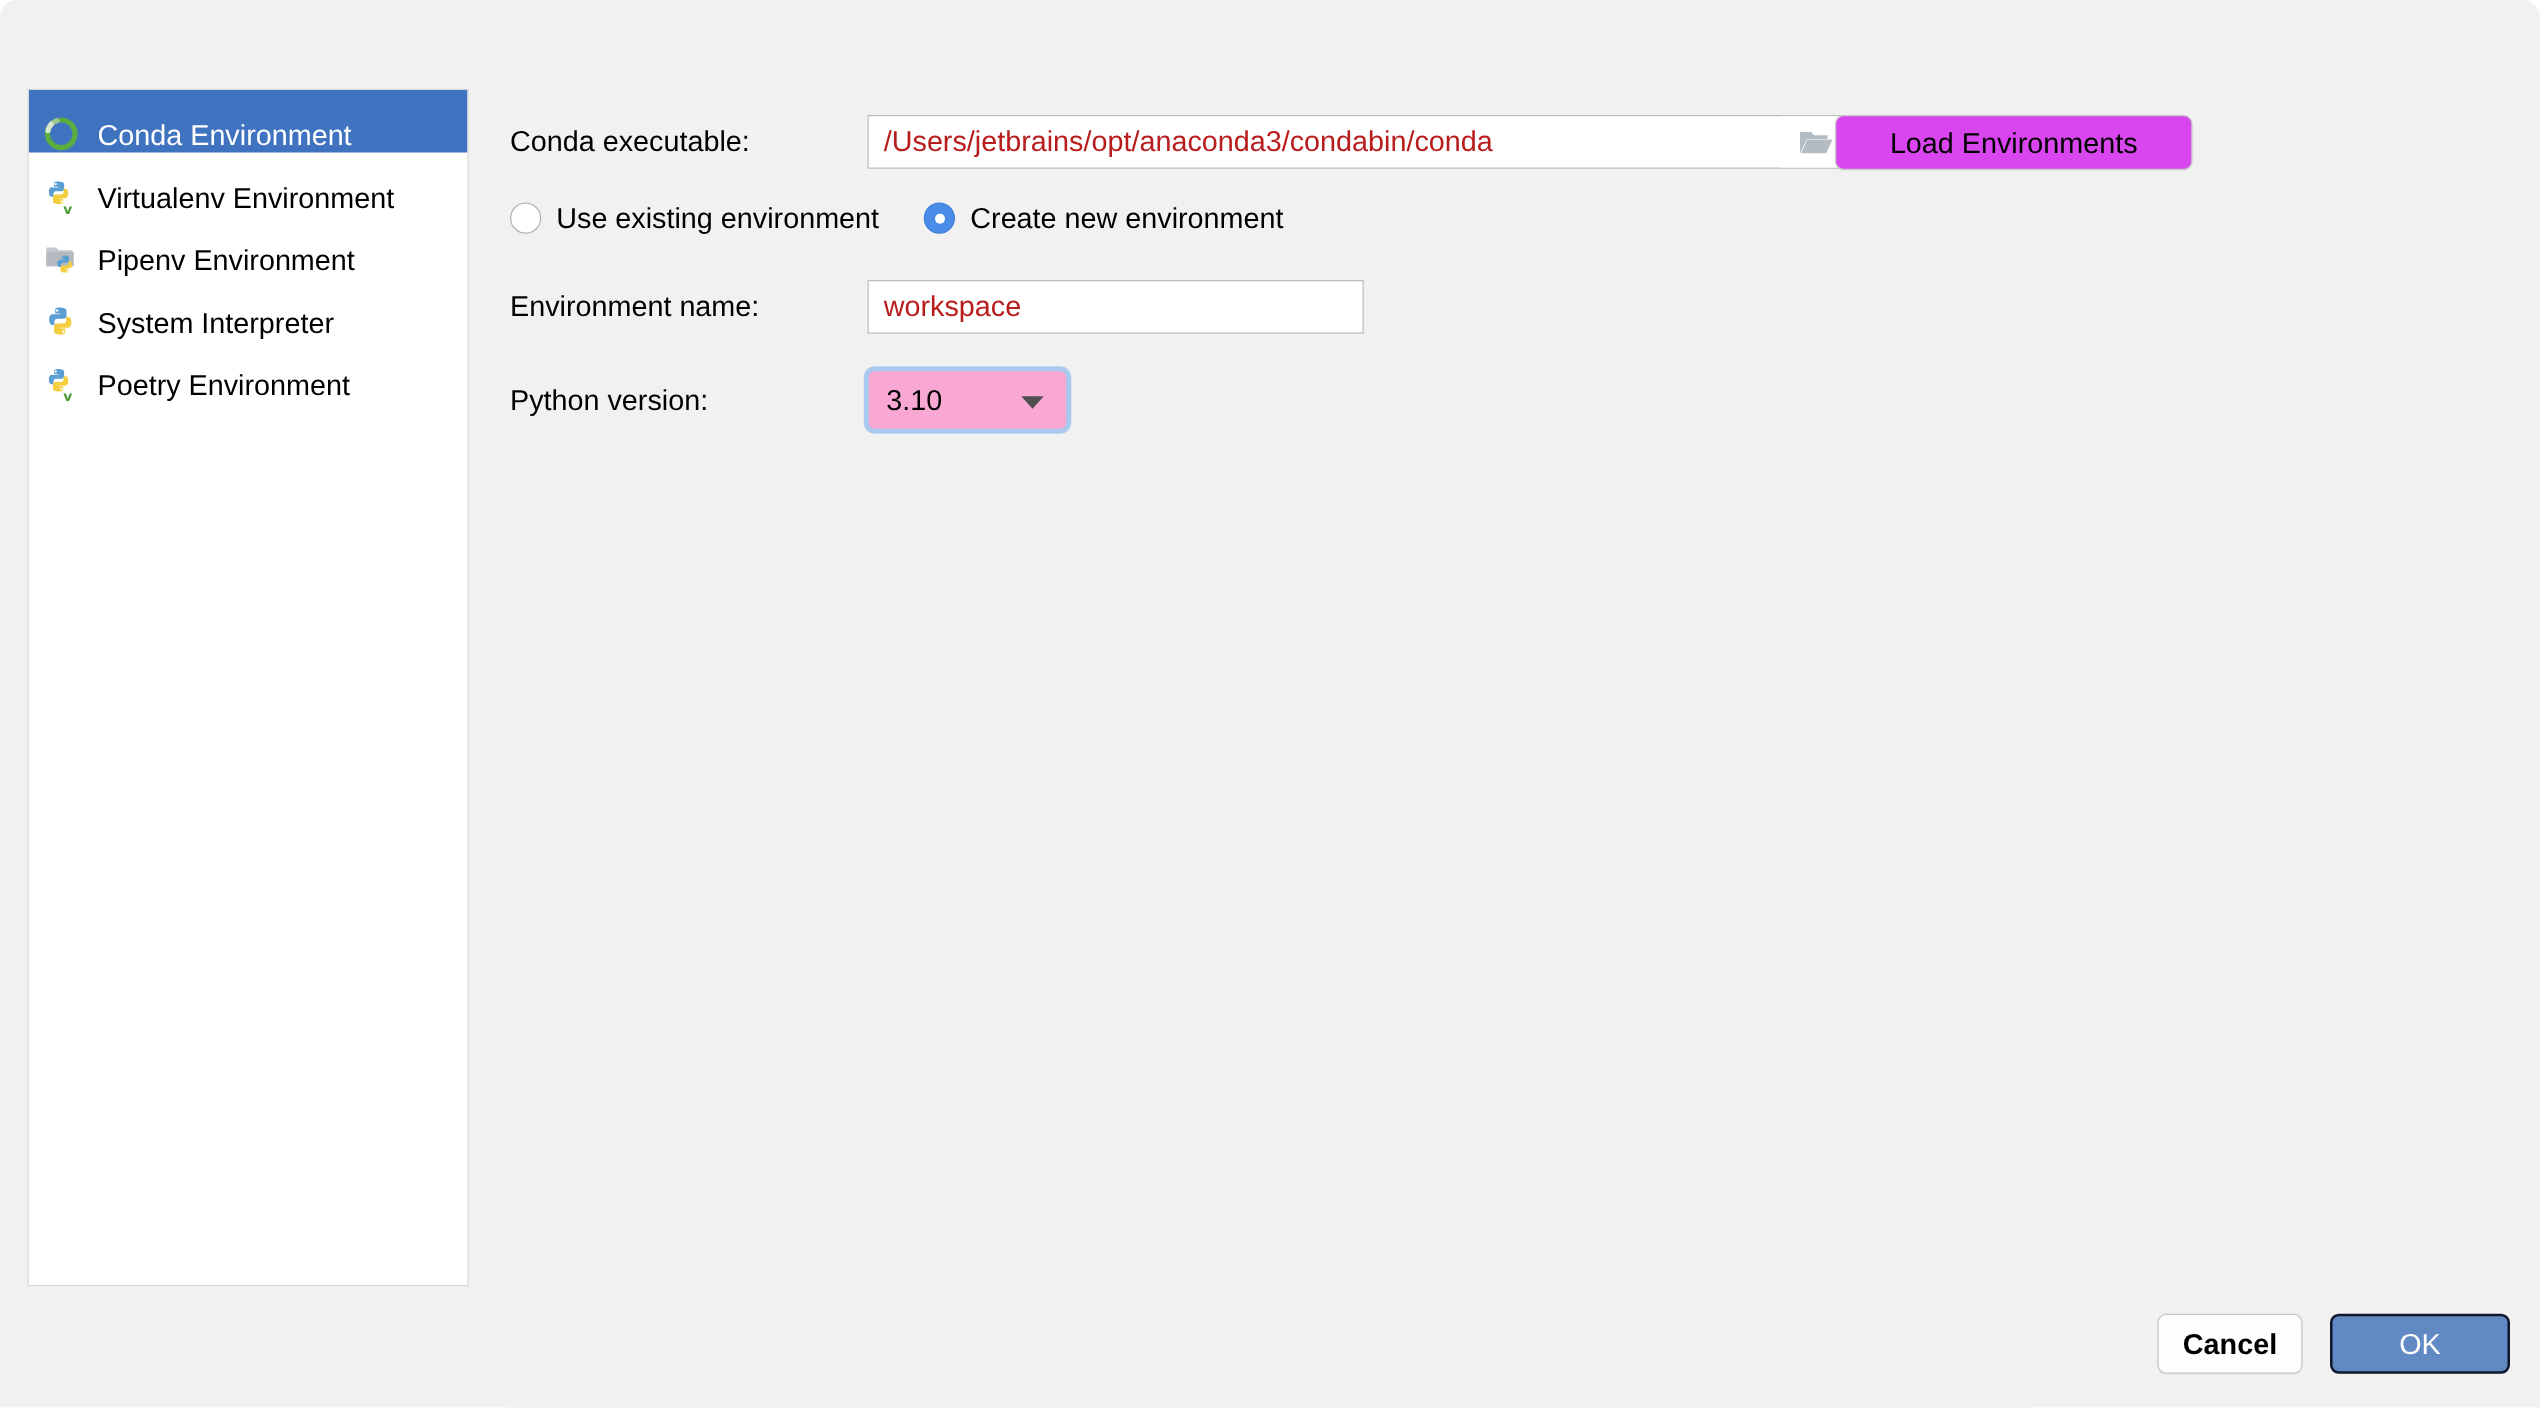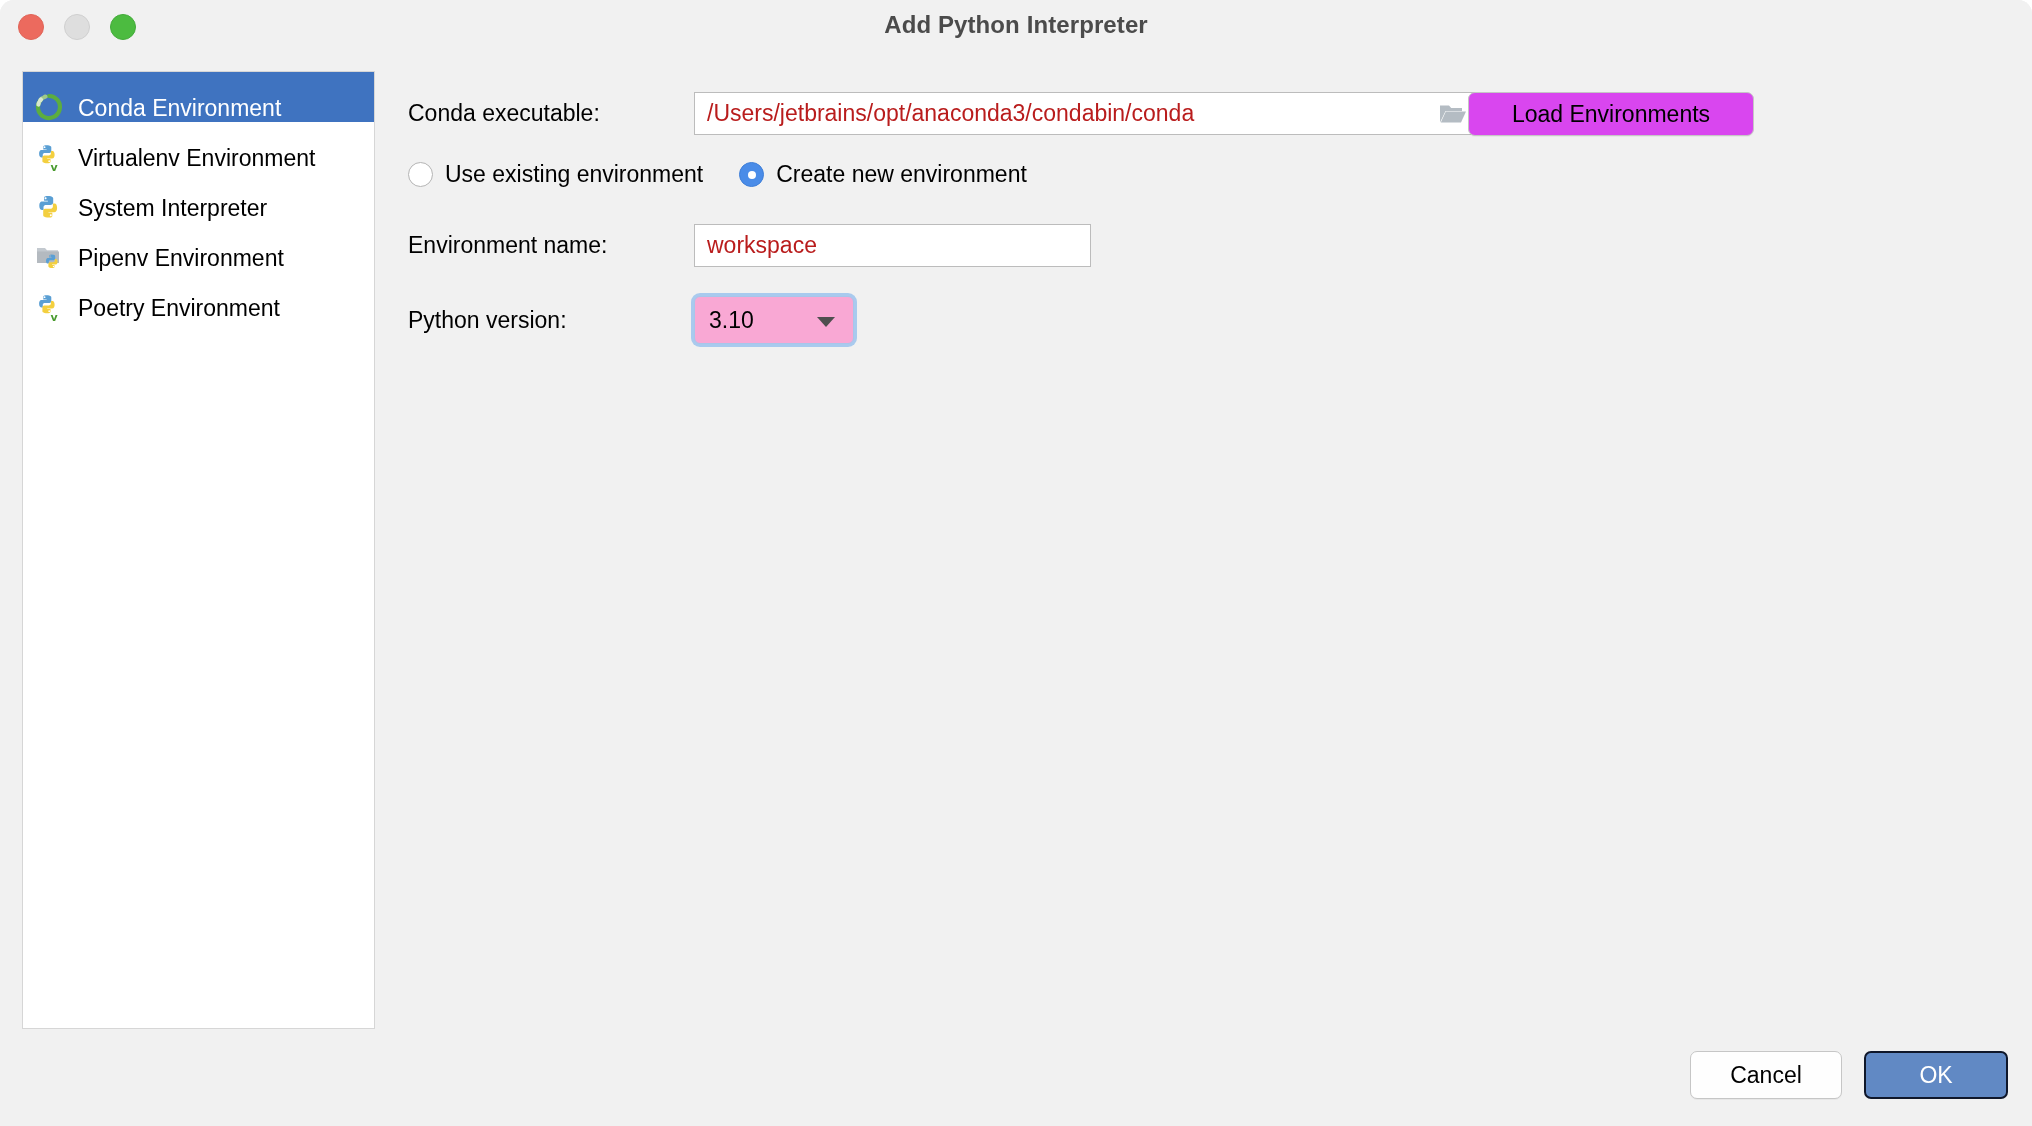--- a/index.html
+++ b/index.html
@@ -269,48 +269,41 @@
     gap: 22px;
   }
   .btn {
     font-family: "Liberation Sans", sans-serif;
     font-size: 23px;
     border-radius: 7px;
     cursor: default;
     box-sizing: border-box;
   }
   .btn-cancel {
-    width: 152px;
+    width: 116px;
     height: 48px;
     background: #fefefe;
     border: 1px solid #c6c6c6;
     color: #000000;
     box-shadow: 0 1px 0 rgba(0,0,0,0.04);
+    font-weight: bold;
   }
   .btn-ok {
     width: 144px;
     height: 48px;
     background: #6189c4;
     border: 2px solid #0f172a;
     color: #ffffff;
   }
 </style>
 </head>
 <body>
 
 <div class="window">
 
-  <div class="titlebar">
-    <div class="traffic">
-      <div class="dot close"></div>
-      <div class="dot min"></div>
-      <div class="dot max"></div>
-    </div>
-    <div class="window-title">Add Python Interpreter</div>
-  </div>
 
   <div class="sidebar">
 
     <div class="side-item selected">
       <span class="side-icon">
         <svg width="30" height="30" viewBox="0 0 30 30">
           <path d="M15 4 A11 11 0 1 1 7.2 7.2" fill="none" stroke="#5cad3f" stroke-width="4.2" stroke-linecap="round"></path>
           <path d="M7.2 7.2 A11 11 0 0 1 11.5 4.6" fill="none" stroke="#9ec98a" stroke-width="4.2" stroke-linecap="round" stroke-dasharray="1.6 2.4"></path>
           <path d="M4.4 12.5 A11 11 0 0 1 7.2 7.2" fill="none" stroke="#d8e8cf" stroke-width="4.2" stroke-linecap="round" stroke-dasharray="1.6 2.4"></path>
         </svg>
@@ -320,42 +313,42 @@
 
     <div class="side-item">
       <span class="side-icon">
         <svg width="30" height="30" viewBox="0 0 30 30">
           <path d="M12.5 3.2c-3.4 0-3.2 1.5-3.2 1.5v2.7h3.3v0.5H7.6s-2.5-0.3-2.5 3.7c0 4 2.2 3.8 2.2 3.8h1.5v-2.3s-0.1-2.2 2.1-2.2h4.3s2.1 0 2.1-2V5.2s0.3-2-5.3-2zm-1.9 1.1c0.5 0 0.9 0.4 0.9 0.9s-0.4 0.9-0.9 0.9-0.9-0.4-0.9-0.9 0.4-0.9 0.9-0.9z" fill="#5a9fd4"></path>
           <path d="M13.3 21.2c3.4 0 3.2-1.5 3.2-1.5v-2.7h-3.3v-0.5h4.9s2.5 0.3 2.5-3.7c0-4-2.2-3.8-2.2-3.8h-1.5v2.3s0.1 2.2-2.1 2.2H10.5s-2.1 0-2.1 2v3.7s-0.3 2 5.3 2zm1.9-1.1c-0.5 0-0.9-0.4-0.9-0.9s0.4-0.9 0.9-0.9 0.9 0.4 0.9 0.9-0.4 0.9-0.9 0.9z" fill="#f3cf3f"></path>
           <text x="16.5" y="29" font-family="DejaVu Sans, sans-serif" font-size="11" font-weight="bold" fill="#4a9b2f">v</text>
         </svg>
       </span>
       <span class="side-label">Virtualenv Environment</span>
-    </div>
-
-    <div class="side-item">
-      <span class="side-icon">
-        <svg width="30" height="30" viewBox="0 0 30 30">
-          <path d="M13.8 4c-3.9 0-3.7 1.7-3.7 1.7v3.1h3.8v0.6H8.2s-2.9-0.3-2.9 4.2 2.5 4.4 2.5 4.4h1.7v-2.6s-0.1-2.5 2.4-2.5h4.9s2.4 0 2.4-2.3V6.3S19.6 4 13.2 4zm-2.2 1.3c0.6 0 1 0.5 1 1s-0.4 1-1 1-1-0.5-1-1 0.4-1 1-1z" fill="#5a9fd4"></path>
-          <path d="M14.6 25.6c3.9 0 3.7-1.7 3.7-1.7v-3.1h-3.8v-0.6h5.7s2.9 0.3 2.9-4.2-2.5-4.4-2.5-4.4h-1.7v2.6s0.1 2.5-2.4 2.5h-4.9s-2.4 0-2.4 2.3v4.3s-0.4 2.3 6 2.3zm2.2-1.3c-0.6 0-1-0.5-1-1s0.4-1 1-1 1 0.5 1 1-0.4 1-1 1z" fill="#f3cf3f"></path>
-        </svg>
-      </span>
-      <span class="side-label">System Interpreter</span>
     </div>
 
     <div class="side-item">
       <span class="side-icon">
         <svg width="30" height="30" viewBox="0 0 30 30">
           <path d="M3 6h8l2 2.2h11V21H3z" fill="#c3c9cf"></path>
           <path d="M3 9.5h22V21H3z" fill="#b4bac0"></path>
           <path d="M17.5 12.5c-2.6 0-2.4 1.1-2.4 1.1v2h2.5v0.4h-3.7s-1.9-0.2-1.9 2.7c0 2.9 1.7 2.8 1.7 2.8h1.1v-1.7s-0.1-1.6 1.6-1.6h3.2s1.6 0 1.6-1.5v-2.5s0.2-1.7-3.7-1.7zm-1.4 0.8c0.4 0 0.7 0.3 0.7 0.7s-0.3 0.7-0.7 0.7-0.7-0.3-0.7-0.7 0.3-0.7 0.7-0.7z" fill="#5a9fd4"></path>
           <path d="M18.1 26c2.6 0 2.4-1.1 2.4-1.1v-2h-2.5v-0.4h3.7s1.9 0.2 1.9-2.7-1.7-2.8-1.7-2.8h-1.1v1.7s0.1 1.6-1.6 1.6h-3.2s-1.6 0-1.6 1.5v2.5s-0.2 1.7 3.7 1.7zm1.4-0.8c-0.4 0-0.7-0.3-0.7-0.7s0.3-0.7 0.7-0.7 0.7 0.3 0.7 0.7-0.3 0.7-0.7 0.7z" fill="#f3cf3f"></path>
         </svg>
       </span>
       <span class="side-label">Pipenv Environment</span>
+    </div>
+
+    <div class="side-item">
+      <span class="side-icon">
+        <svg width="30" height="30" viewBox="0 0 30 30">
+          <path d="M13.8 4c-3.9 0-3.7 1.7-3.7 1.7v3.1h3.8v0.6H8.2s-2.9-0.3-2.9 4.2 2.5 4.4 2.5 4.4h1.7v-2.6s-0.1-2.5 2.4-2.5h4.9s2.4 0 2.4-2.3V6.3S19.6 4 13.2 4zm-2.2 1.3c0.6 0 1 0.5 1 1s-0.4 1-1 1-1-0.5-1-1 0.4-1 1-1z" fill="#5a9fd4"></path>
+          <path d="M14.6 25.6c3.9 0 3.7-1.7 3.7-1.7v-3.1h-3.8v-0.6h5.7s2.9 0.3 2.9-4.2-2.5-4.4-2.5-4.4h-1.7v2.6s0.1 2.5-2.4 2.5h-4.9s-2.4 0-2.4 2.3v4.3s-0.4 2.3 6 2.3zm2.2-1.3c-0.6 0-1-0.5-1-1s0.4-1 1-1 1 0.5 1 1-0.4 1-1 1z" fill="#f3cf3f"></path>
+        </svg>
+      </span>
+      <span class="side-label">System Interpreter</span>
     </div>
 
     <div class="side-item">
       <span class="side-icon">
         <svg width="30" height="30" viewBox="0 0 30 30">
           <path d="M12.5 3.2c-3.4 0-3.2 1.5-3.2 1.5v2.7h3.3v0.5H7.6s-2.5-0.3-2.5 3.7c0 4 2.2 3.8 2.2 3.8h1.5v-2.3s-0.1-2.2 2.1-2.2h4.3s2.1 0 2.1-2V5.2s0.3-2-5.3-2zm-1.9 1.1c0.5 0 0.9 0.4 0.9 0.9s-0.4 0.9-0.9 0.9-0.9-0.4-0.9-0.9 0.4-0.9 0.9-0.9z" fill="#5a9fd4"></path>
           <path d="M13.3 21.2c3.4 0 3.2-1.5 3.2-1.5v-2.7h-3.3v-0.5h4.9s2.5 0.3 2.5-3.7c0-4-2.2-3.8-2.2-3.8h-1.5v2.3s0.1 2.2-2.1 2.2H10.5s-2.1 0-2.1 2v3.7s-0.3 2 5.3 2zm1.9-1.1c-0.5 0-0.9-0.4-0.9-0.9s0.4-0.9 0.9-0.9 0.9 0.4 0.9 0.9-0.4 0.9-0.9 0.9z" fill="#f3cf3f"></path>
           <text x="16.5" y="29" font-family="DejaVu Sans, sans-serif" font-size="11" font-weight="bold" fill="#4a9b2f">v</text>
         </svg>
       </span>

